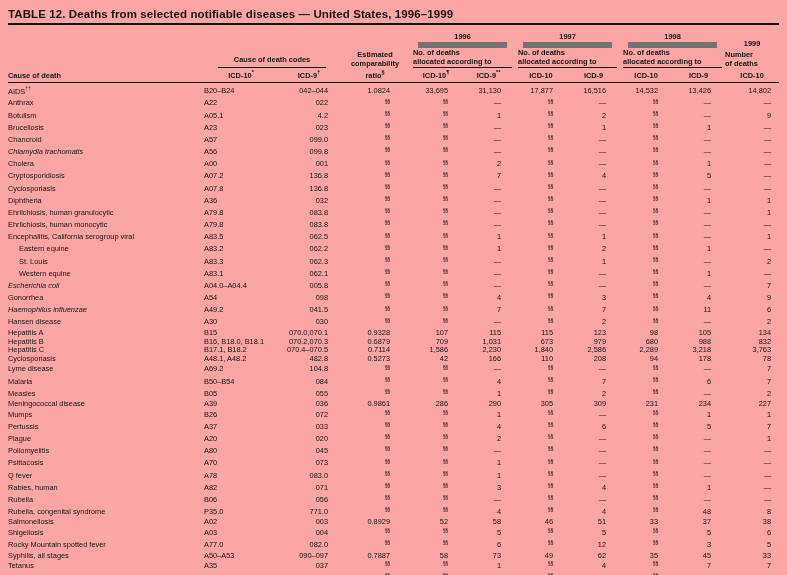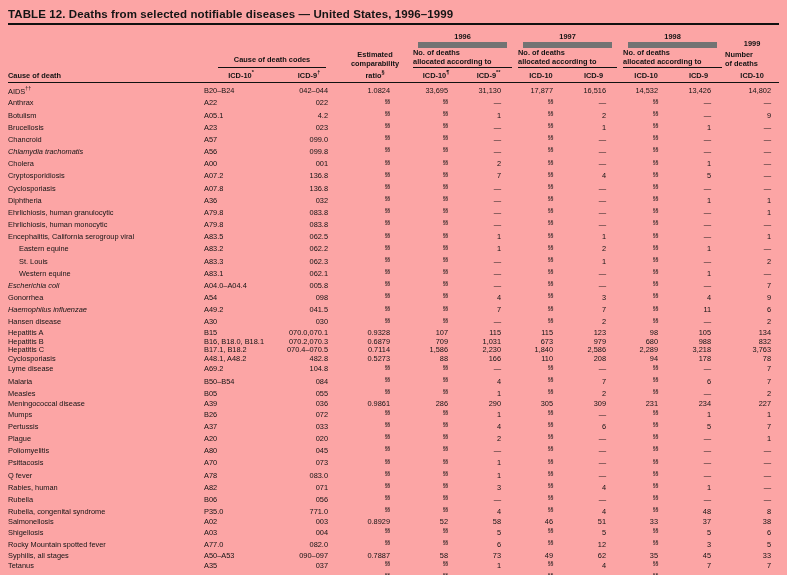--- a/index.html
+++ b/index.html
@@ -416,21 +416,21 @@
           <td class="c6">2,586</td>
           <td class="c7">2,289</td>
           <td class="c8">3,218</td>
           <td class="c9">3,763</td>
         </tr>
         <tr>
           <td class="cause"><span>Cyclosporiasis</span></td>
           <td class="c0">A48.1, A48.2</td>
           <td class="c1">482.8</td>
           <td class="c2">0.5273</td>
-          <td class="c3">88</td>
+          <td class="c3">42</td>
           <td class="c4">166</td>
           <td class="c5">110</td>
           <td class="c6">208</td>
           <td class="c7">94</td>
           <td class="c8">178</td>
           <td class="c9">78</td>
         </tr>
         <tr>
           <td class="cause"><span>Lyme disease</span></td>
           <td class="c0">A69.2</td>

